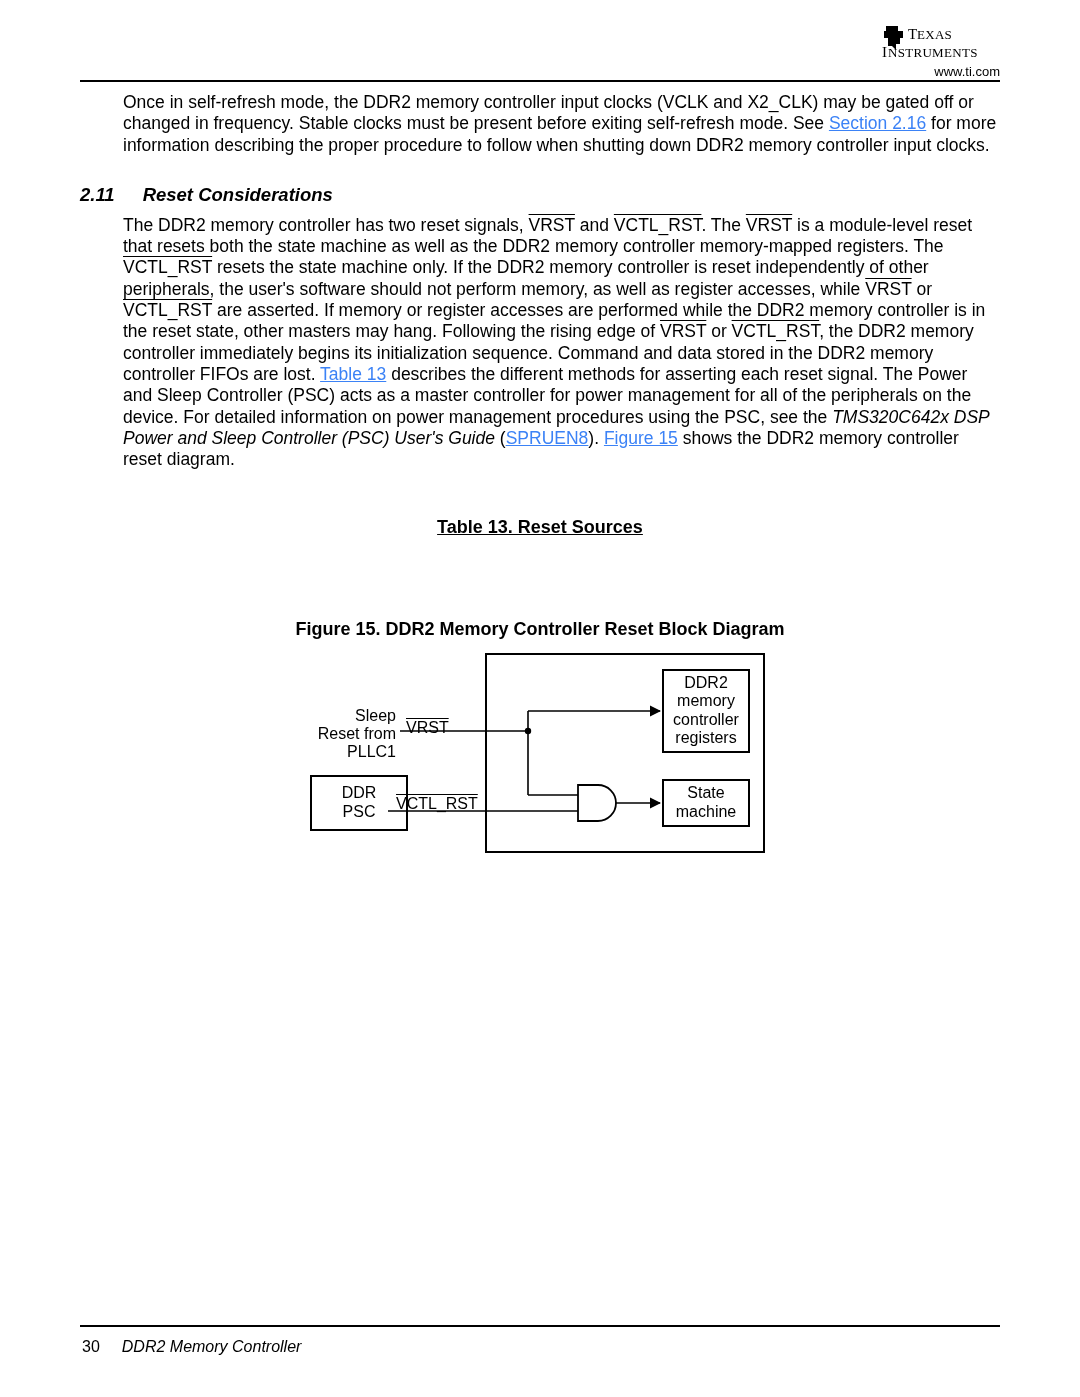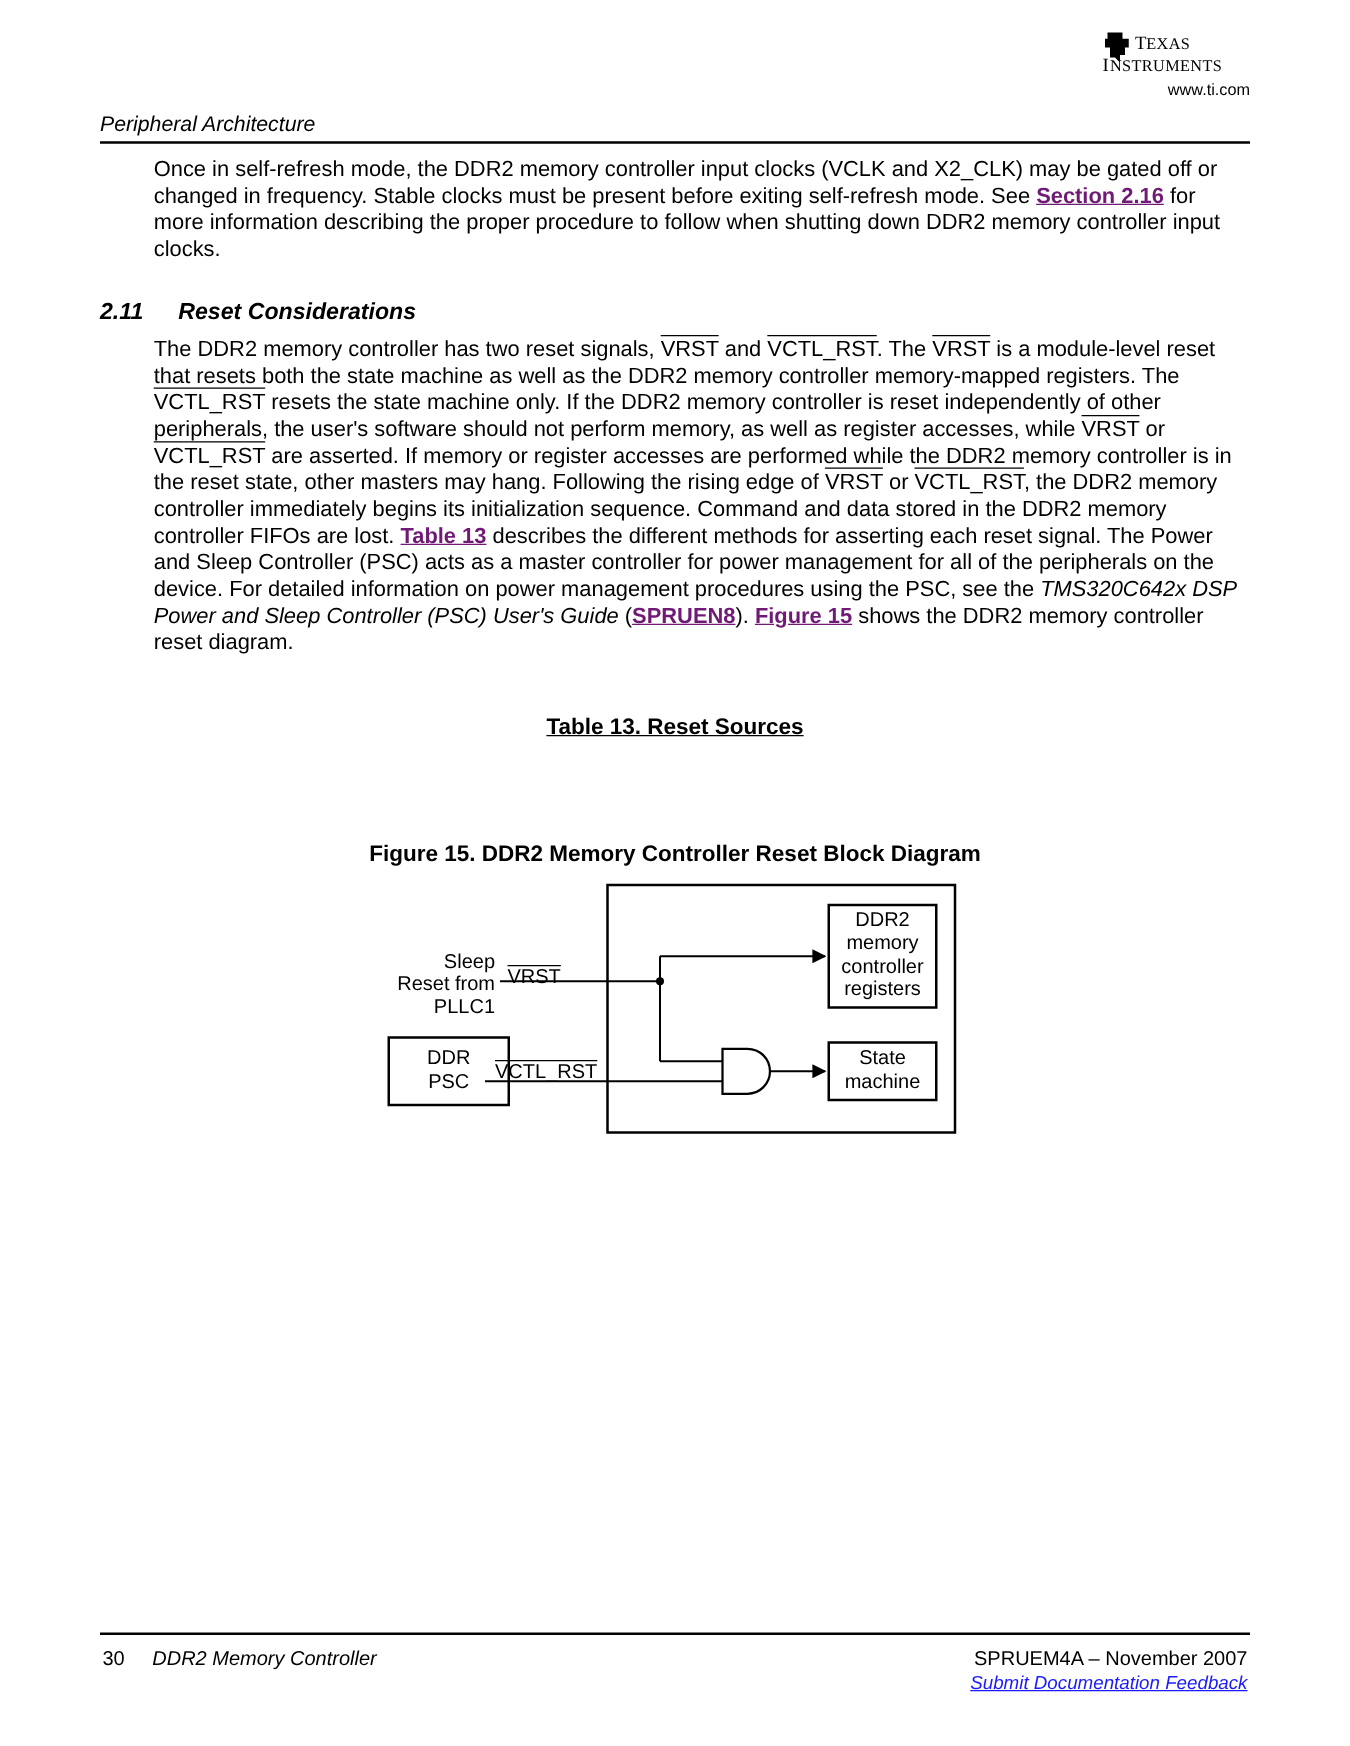--- a/index.html
+++ b/index.html
@@ -52,21 +52,21 @@
   }
   .heading {
     font-weight: bold;
     font-style: italic;
     font-size: 18.5px;
     margin-top: 28px;
     margin-bottom: 8px;
     display: flex;
     gap: 28px;
   }
-  a.inlink { color: #701a75; text-decoration: underline; font-weight: bold; }
+  a.inlink { color: #3b82f6; text-decoration: underline; }
   .ov { text-decoration: overline; }
   .table-caption, .figure-caption {
     text-align: center;
     font-weight: bold;
     font-size: 18px;
     margin-bottom: 6px;
   }
   .table-wrap {
     width: 420px;
     margin: 46px auto 0 auto;
@@ -147,21 +147,20 @@
         <path d="M6 2 L18 2 L18 7 L23 7 L23 14 L20 14 L20 20 L16 20 L16 26 L12 22 L8 22 L8 14 L4 14 L4 7 L6 7 Z" fill="#000"></path>
         <text x="28" y="15" font-family="Georgia, 'Times New Roman', serif" font-size="15" font-weight="normal" fill="#000">T</text>
         <text x="37" y="15" font-family="Georgia, 'Times New Roman', serif" font-size="13" fill="#000" letter-spacing="0.3">EXAS</text>
         <text x="2" y="33" font-family="Georgia, 'Times New Roman', serif" font-size="15" fill="#000">I</text>
         <text x="8" y="33" font-family="Georgia, 'Times New Roman', serif" font-size="13" fill="#000" letter-spacing="0.3">NSTRUMENTS</text>
       </svg>
       <span class="ti-url">www.ti.com</span>
     </div>
   </div>
 
-  <div class="section-label">Peripheral Architecture</div>
   <hr class="hr-thick">
 
   <div class="content">
 
     <p class="para">
       <span>Once in self-refresh mode, the DDR2 memory controller input clocks (VCLK and X2_CLK) may be gated off or changed in frequency. Stable clocks must be present before exiting self-refresh mode. See </span><a href="#" class="inlink">Section 2.16</a><span> for more information describing the proper procedure to follow when shutting down DDR2 memory controller input clocks.</span>
     </p>
 
     <div class="heading">
       <span>2.11</span>
@@ -234,19 +233,15 @@
     </div>
   </div>
 
   <div class="footer">
     <hr class="footer-line">
     <div class="footer-row">
       <div class="footer-left">
         <span>30</span>
         <span class="doc-title-foot">DDR2 Memory Controller</span>
       </div>
-      <div class="footer-right">
-        <div>SPRUEM4A – November 2007</div>
-        <a href="#" class="feedback-link">Submit Documentation Feedback</a>
-      </div>
     </div>
   </div>
 </div>
 
 </body></html>

